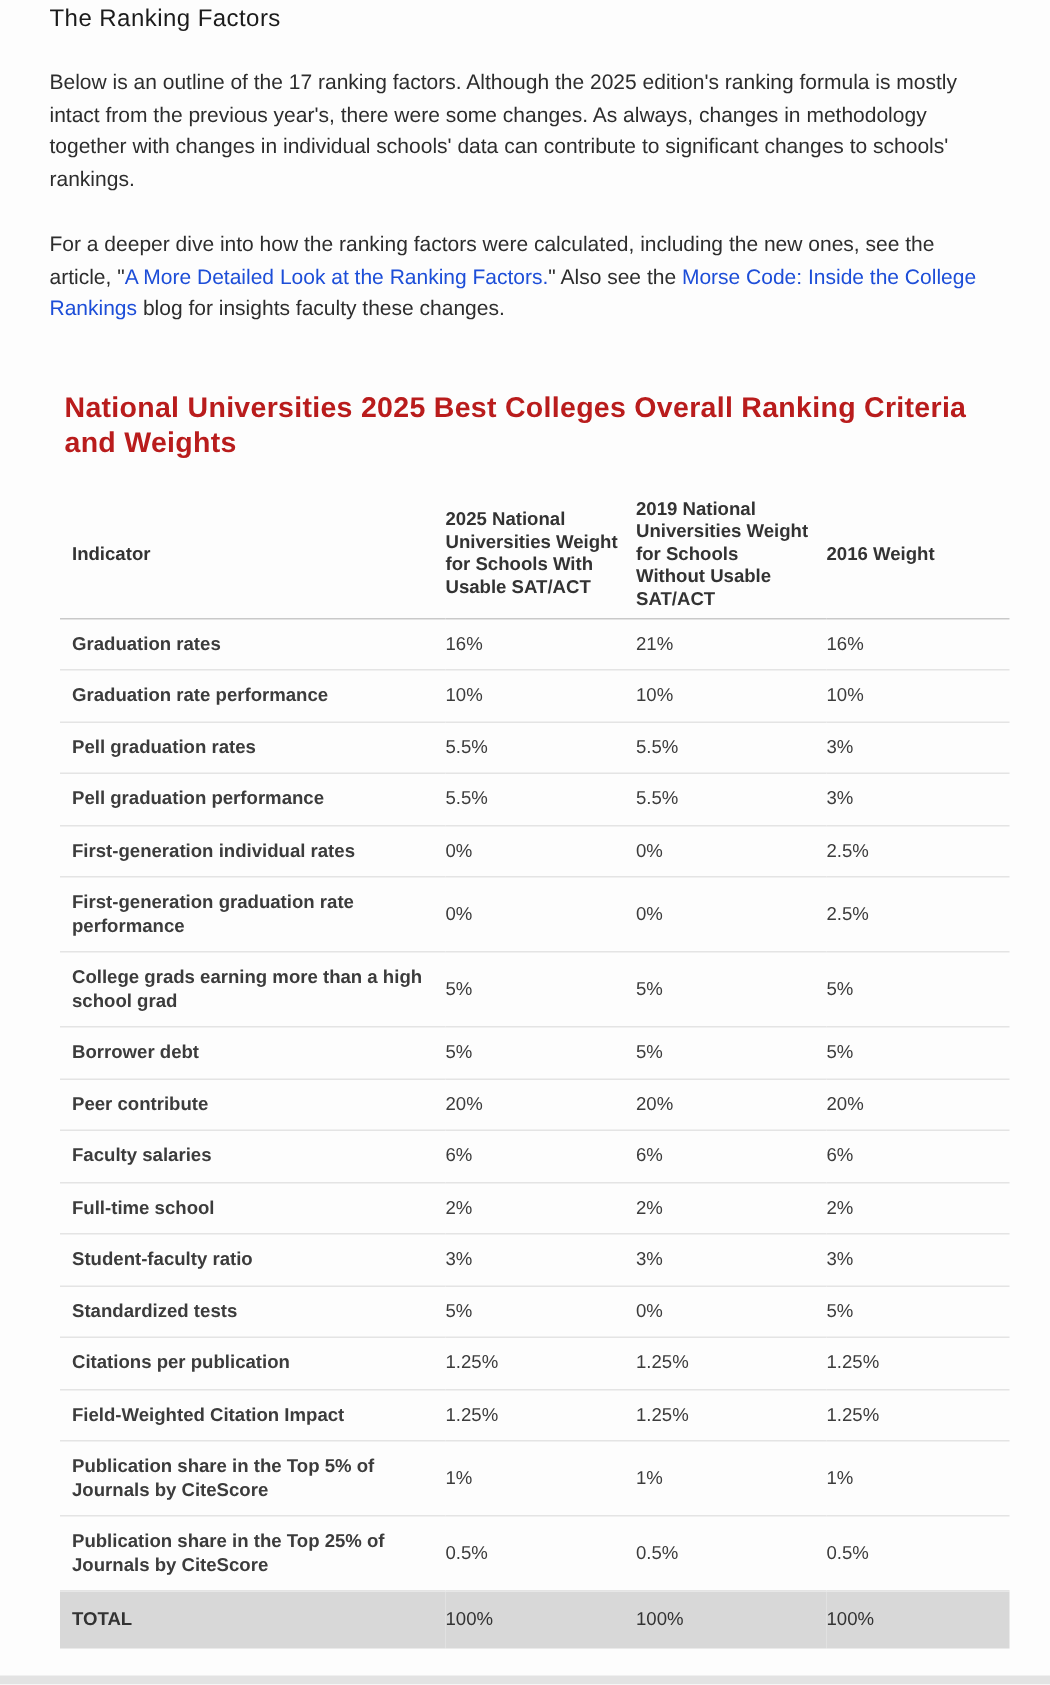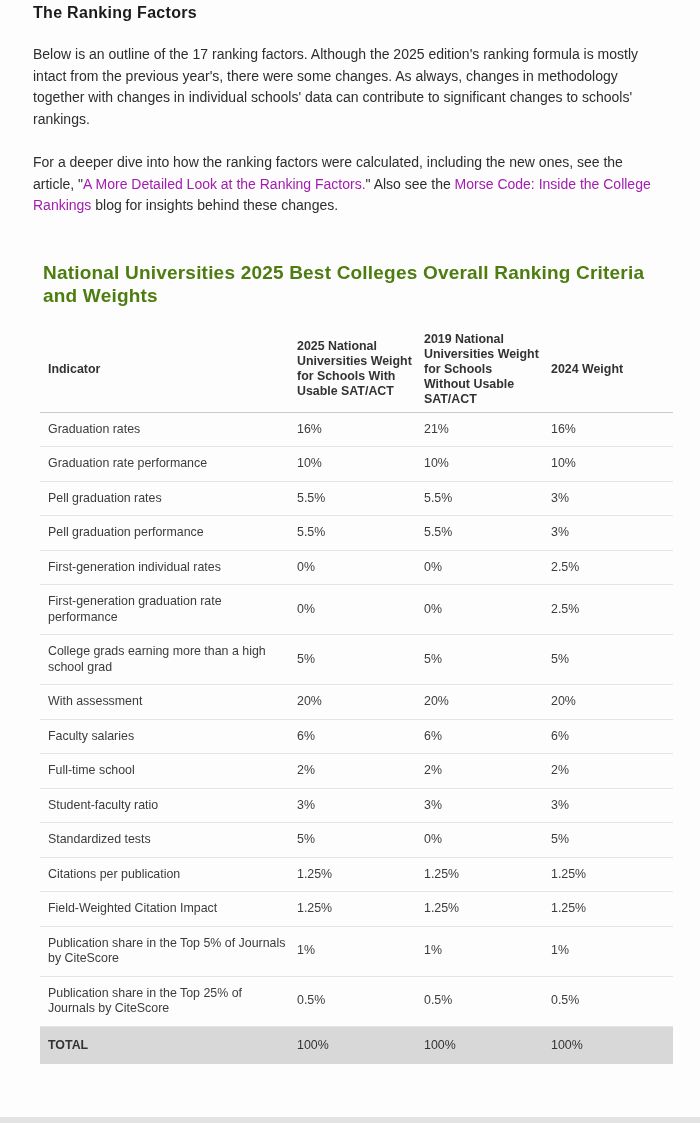--- a/index.html
+++ b/index.html
@@ -9,42 +9,42 @@
     background:#fdfdfd;
     font-family:"Liberation Sans", sans-serif;
     color:#2e2e2e;
     position:relative;
     overflow:hidden;
   }
   .article { padding:4px 32px 0 33px; }
 
   .section-title {
     font-size:16px;
-    font-weight:bold;
+    font-weight:normal;
     color:#1b1b1b;
     letter-spacing:0.3px;
   }
   .para {
     margin-top:22px;
     font-size:14px;
     line-height:21.5px;
     color:#2d2d2d;
   }
   .para a {
-    color:#a21caf;
+    color:#1d4ed8;
     text-decoration:none;
     cursor:pointer;
   }
 
   .table-widget { margin:27px 0 0 7px; width:633px; }
   .table-heading {
     font-size:19px;
     line-height:23px;
     font-weight:bold;
-    color:#4d7c0f;
+    color:#b91c1c;
     margin-left:3px;
     letter-spacing:0.2px;
     margin-top:44px;
   }
 
   table.weights {
     margin-top:21px;
     width:633px;
     border-collapse:collapse;
     table-layout:fixed;
@@ -67,21 +67,21 @@
   table.weights th:first-child { padding-left:8px; }
 
   table.weights td {
     font-size:12.4px;
     line-height:15.5px;
     color:#3c3c3c;
     vertical-align:middle;
     padding:9px 10px 9px 0;
     border-bottom:1px solid #e4e4e4;
   }
-  table.weights td:first-child { padding-left:8px; }
+  table.weights td:first-child { padding-left:8px;font-weight:bold; }
 
   table.weights tr.total td {
     background:#d8d8d8;
     border-bottom:none;
     padding-top:11px;
     padding-bottom:11px;
     color:#333333;
   }
   table.weights tr.total td:first-child { font-weight:bold; }
   .bottom-strip {
@@ -96,39 +96,39 @@
 
 <div class="article">
 
   <div class="section-title">The Ranking Factors</div>
 
   <p class="para">
     <span>Below is an outline of the 17 ranking factors. Although the 2025 edition's ranking formula is mostly intact from the previous year's, there were some changes. As always, changes in methodology together with changes in individual schools' data can contribute to significant changes to schools' rankings.</span>
   </p>
 
   <p class="para">
-    <span>For a deeper dive into how the ranking factors were calculated, including the new ones, see the article, "</span><a>A More Detailed Look at the Ranking Factors.</a><span>" Also see the </span><a>Morse Code: Inside the College Rankings</a><span> blog for insights behind these changes.</span>
+    <span>For a deeper dive into how the ranking factors were calculated, including the new ones, see the article, "</span><a>A More Detailed Look at the Ranking Factors.</a><span>" Also see the </span><a>Morse Code: Inside the College Rankings</a><span> blog for insights faculty these changes.</span>
   </p>
 
   <div class="table-widget">
     <div class="table-heading">National Universities 2025 Best Colleges Overall Ranking Criteria and Weights</div>
 
     <table class="weights">
       <colgroup>
           <col class="c1">
           <col class="c2">
           <col class="c3">
           <col class="c4">
         </colgroup>
       <thead>
         <tr>
           <th>Indicator</th>
           <th>2025 National Universities Weight for Schools With Usable SAT/ACT</th>
           <th>2019 National Universities Weight for Schools Without Usable SAT/ACT</th>
-          <th>2024 Weight</th>
+          <th>2016 Weight</th>
         </tr>
       </thead>
       <tbody>
           <tr>
             <td>Graduation rates</td>
             <td>16%</td>
             <td>21%</td>
             <td>16%</td>
           </tr>
           <tr>
@@ -161,21 +161,27 @@
             <td>0%</td>
             <td>2.5%</td>
           </tr>
           <tr>
             <td>College grads earning more than a high school grad</td>
             <td>5%</td>
             <td>5%</td>
             <td>5%</td>
           </tr>
           <tr>
-            <td>With assessment</td>
+            <td>Borrower debt</td>
+            <td>5%</td>
+            <td>5%</td>
+            <td>5%</td>
+          </tr>
+          <tr>
+            <td>Peer contribute</td>
             <td>20%</td>
             <td>20%</td>
             <td>20%</td>
           </tr>
           <tr>
             <td>Faculty salaries</td>
             <td>6%</td>
             <td>6%</td>
             <td>6%</td>
           </tr>

